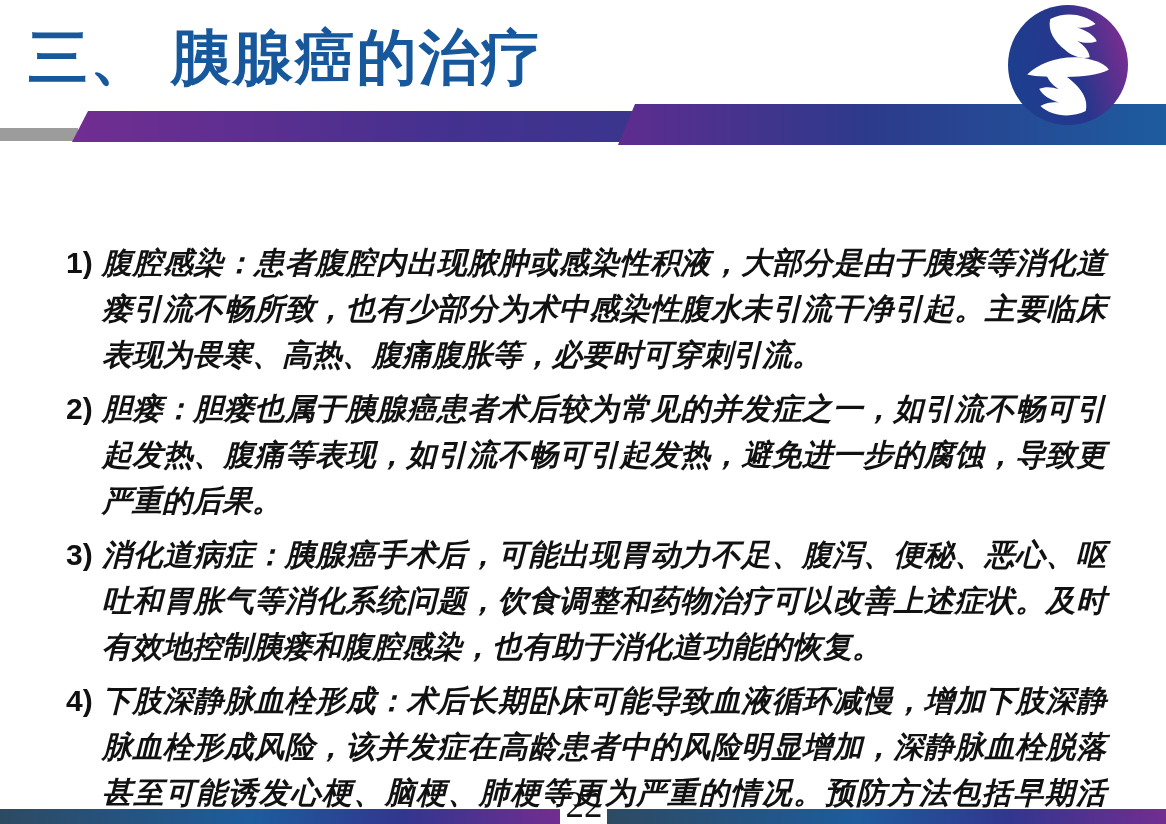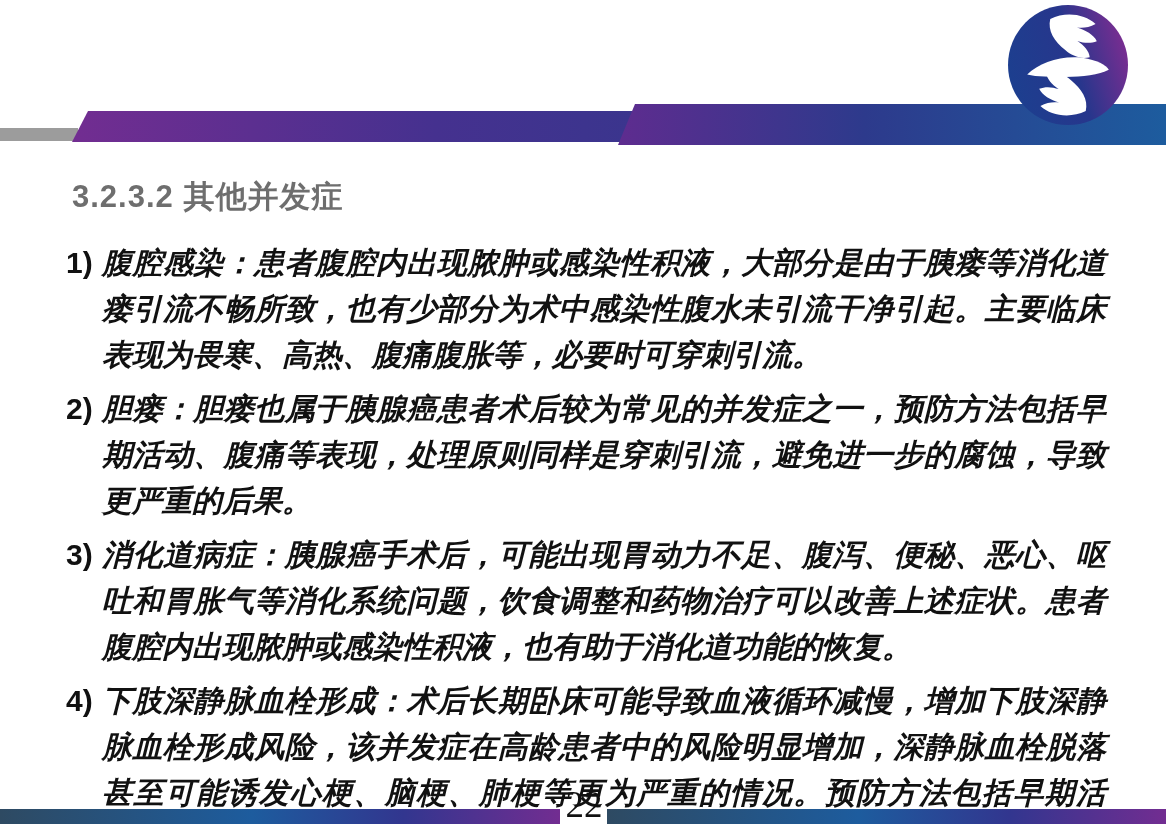--- a/index.html
+++ b/index.html
@@ -116,20 +116,21 @@
     font-size: 37px;
     color: #111111;
     z-index: 4;
   }
 </style>
 </head>
 <body>
 
 <div class="slide">
 
+  <div class="slide-title">三、 胰腺癌的治疗</div>
 
   <div class="logo">
     <svg viewBox="0 0 100 100" width="120" height="120">
       <defs>
         <linearGradient id="logoGrad" x1="0" y1="0.65" x2="1" y2="0.35">
           <stop offset="0" stop-color="#1c3f8f"></stop>
           <stop offset="0.55" stop-color="#27368c"></stop>
           <stop offset="1" stop-color="#7b2d91"></stop>
         </linearGradient>
       </defs>
@@ -140,34 +141,33 @@
       <path fill="#ffffff" d="M16 58 C26 48 44 42 62 44 C74 46 82 50 84 54 C76 58 62 60 48 60 C36 60 24 60 16 58 Z"></path>
 
       <path fill="#ffffff" d="M30 14 C42 6 58 6 68 13 C63 17 57 18 53 18 C60 19 68 22 71 27 C66 30 60 30 55 29 C61 32 66 36 67 41 C60 44 52 42 46 38 C36 32 29 24 30 14 Z" transform="rotate(188 50 50)"></path>
     </svg>
   </div>
 
   <div class="gray-bar"></div>
   <div class="ribbon-1"></div>
   <div class="ribbon-2"></div>
 
-  <div class="section-heading">3.2.3.2 其他并发症</div>
 
   <div class="content">
     <div class="para">
       <span class="marker">1)</span>
       <span class="ptext">腹腔感染：患者腹腔内出现脓肿或感染性积液，大部分是由于胰瘘等消化道瘘引流不畅所致，也有少部分为术中感染性腹水未引流干净引起。主要临床表现为畏寒、高热、腹痛腹胀等，必要时可穿刺引流。</span>
     </div>
     <div class="para">
       <span class="marker">2)</span>
-      <span class="ptext">胆瘘：胆瘘也属于胰腺癌患者术后较为常见的并发症之一，预防方法包括早期活动、腹痛等表现，处理原则同样是穿刺引流，避免进一步的腐蚀，导致更严重的后果。</span>
+      <span class="ptext">胆瘘：胆瘘也属于胰腺癌患者术后较为常见的并发症之一，如引流不畅可引起发热、腹痛等表现，如引流不畅可引起发热，避免进一步的腐蚀，导致更严重的后果。</span>
     </div>
     <div class="para">
       <span class="marker">3)</span>
-      <span class="ptext">消化道病症：胰腺癌手术后，可能出现胃动力不足、腹泻、便秘、恶心、呕吐和胃胀气等消化系统问题，饮食调整和药物治疗可以改善上述症状。患者腹腔内出现脓肿或感染性积液，也有助于消化道功能的恢复。</span>
+      <span class="ptext">消化道病症：胰腺癌手术后，可能出现胃动力不足、腹泻、便秘、恶心、呕吐和胃胀气等消化系统问题，饮食调整和药物治疗可以改善上述症状。及时有效地控制胰瘘和腹腔感染，也有助于消化道功能的恢复。</span>
     </div>
     <div class="para">
       <span class="marker">4)</span>
       <span class="ptext">下肢深静脉血栓形成：术后长期卧床可能导致血液循环减慢，增加下肢深静脉血栓形成风险，该并发症在高龄患者中的风险明显增加，深静脉血栓脱落甚至可能诱发心梗、脑梗、肺梗等更为严重的情况。预防方法包括早期活动、使用抗凝药物等。</span>
     </div>
   </div>
 
   <div class="footer-bar left"></div>
   <div class="footer-bar right"></div>
   <div class="page-number">22</div>

